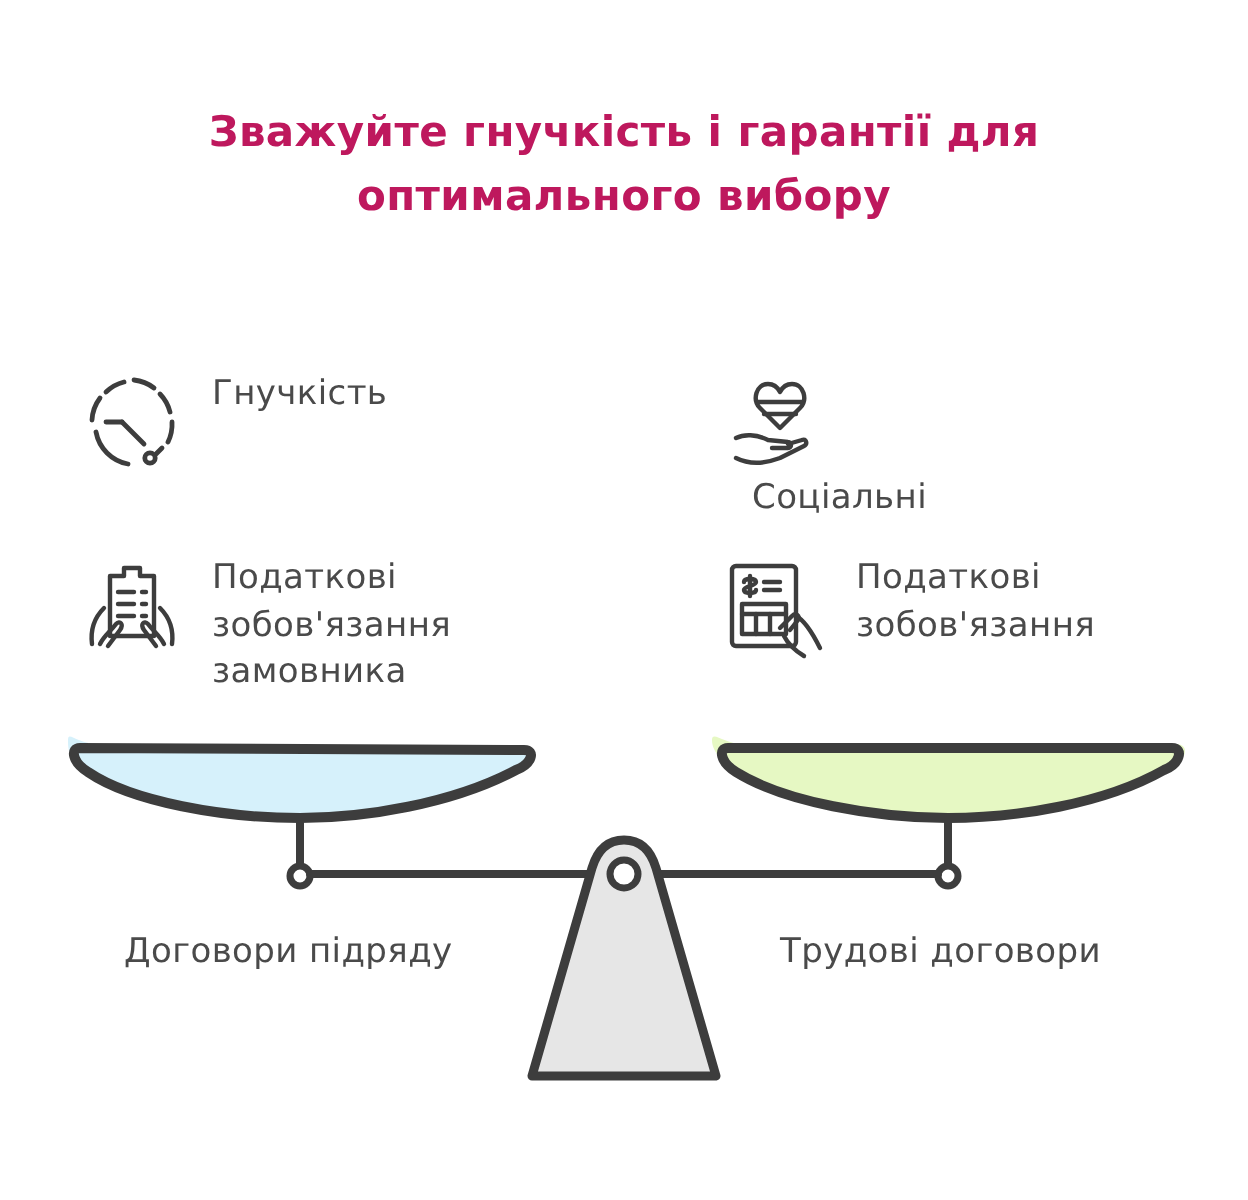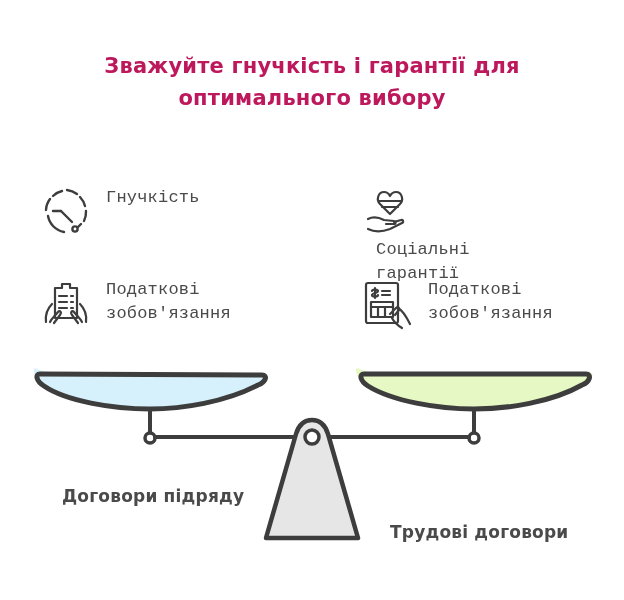--- a/index.html
+++ b/index.html
@@ -40,36 +40,35 @@
       flex: 0 0 52px;
     }
     .item .label {
       margin-left: 14px;
       font-size: 17px;
       line-height: 23.5px;
       color: #4a4a4a;
       font-family: "DejaVu Sans", sans-serif;
       letter-spacing: 0.2px;
     }
-    .item .label span { display: block; font-family: Liberation Mono, monospace; }
+    .item .label span { display: block; }
     .scale-svg {
       position: absolute;
       left: 0;
       top: 0;
     }
     .side-label {
       position: absolute;
-      top: 484px;
+      top: 464px;
       font-size: 17px;
       line-height: 24px;
       color: #4a4a4a;
       font-family: "DejaVu Sans", sans-serif;
       letter-spacing: 0.2px;
       white-space: nowrap;
-      font-weight: bold;
     }
   </style>
 </head>
 <body>
 
 <div class="title">
   <span>Зважуйте гнучкість і гарантії для</span>
   <span>оптимального вибору</span>
 </div>
 
@@ -105,36 +104,36 @@
       <line x1="31" y1="30" x2="33" y2="30"></line>
       <path d="M12 26 C8 30 5 36 6 44"></path>
       <path d="M10 44 C12 40 15 38 18 34 C20 32 22 34 20 37 L14 45"></path>
       <path d="M40 26 C44 30 47 36 46 44"></path>
       <path d="M42 44 C40 40 37 38 34 34 C32 32 30 34 32 37 L38 45"></path>
     </g>
   </svg>
   <div class="label">
     <span>Податкові</span>
     <span>зобов'язання</span>
+    <span>замовника</span>
   </div>
 </div>
 
 <div class="item" style="left:362px; top:186px;flex-direction:column;">
   <svg class="icon" viewBox="0 0 52 52">
     <g fill="none" stroke="#3d3d3d" stroke-width="2.2" stroke-linecap="round" stroke-linejoin="round">
       <path d="M28 28 L18 18 C14 14 16 6 22 6 C25 6 27 8 28 10 C29 8 31 6 34 6 C40 6 42 14 38 18 Z"></path>
       <line x1="17" y1="15" x2="39" y2="15"></line>
       <line x1="20" y1="21" x2="36" y2="21"></line>
       <path d="M6 33 C10 31 16 31 22 34 L32 35 C34 35 34 38 32 38 L24 38"></path>
       <path d="M6 43 C12 46 20 46 28 43 L40 37 C42 36 41 33 39 34 L32 36"></path>
     </g>
   </svg>
   <div class="label">
     <span>Соціальні</span>
-    <span>гарантії</span>
   </div>
 </div>
 
 <div class="item" style="left:362px; top:278px;">
   <svg class="icon" viewBox="0 0 52 52">
     <g fill="none" stroke="#3d3d3d" stroke-width="2.2" stroke-linecap="round" stroke-linejoin="round">
       <rect x="4" y="5" width="32" height="40" rx="2"></rect>
       <path d="M10 13 C10 11 16 11 16 13 C16 15 10 15 10 17 C10 19 16 19 16 17"></path>
       <line x1="13" y1="10" x2="13" y2="20"></line>
       <line x1="20" y1="13" x2="28" y2="13"></line>
@@ -175,13 +174,13 @@
     <line x1="326" y1="437" x2="469" y2="437" stroke="#3d3d3d" stroke-width="4" stroke-linecap="round"></line>
   </g>
 
   <g>
     <path d="M266 538 L296 434 C299 424 305 420 312 420 C319 420 325 424 328 434 L358 538 Z" fill="#e6e6e6" stroke="#3d3d3d" stroke-width="4.5" stroke-linejoin="round"></path>
     <circle cx="312" cy="437" r="7" fill="#ffffff" stroke="#3d3d3d" stroke-width="3.5"></circle>
   </g>
 </svg>
 
 <div class="side-label" style="left:62px;">Договори підряду</div>
-<div class="side-label" style="left:390px;margin-top:36px;">Трудові договори</div>
+<div class="side-label" style="left:390px;">Трудові договори</div>
 
 </body></html>

